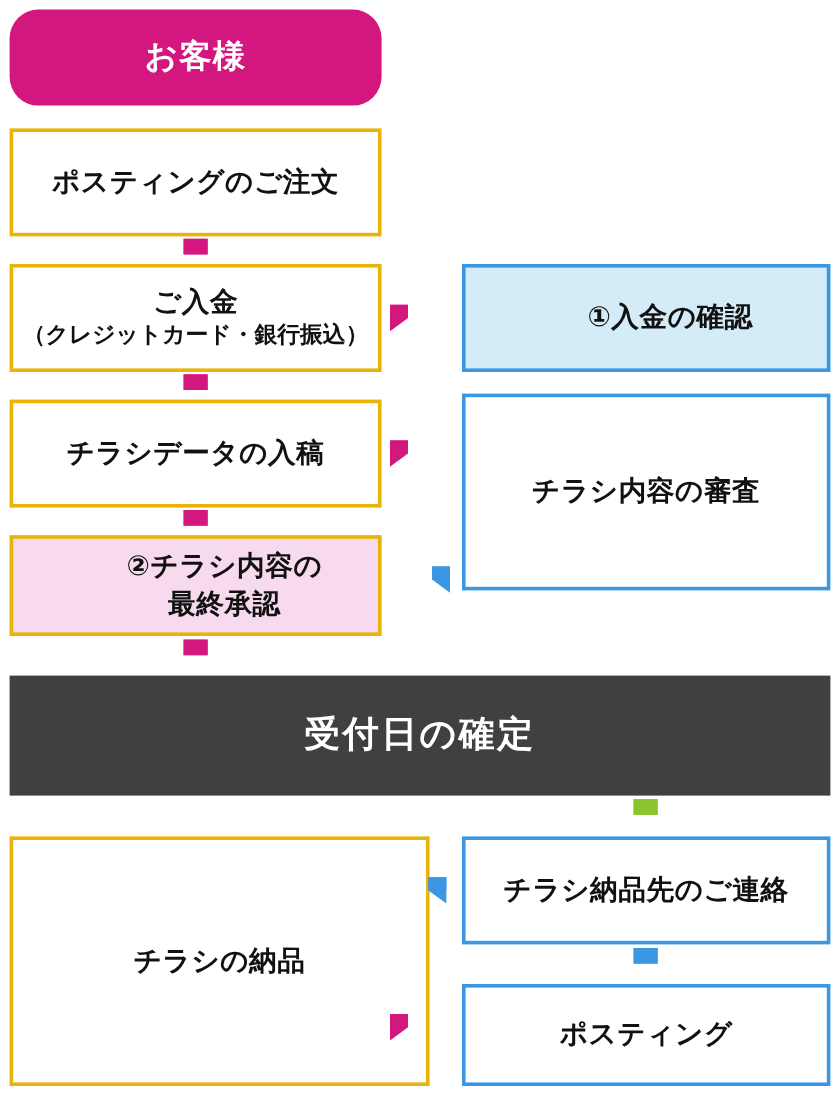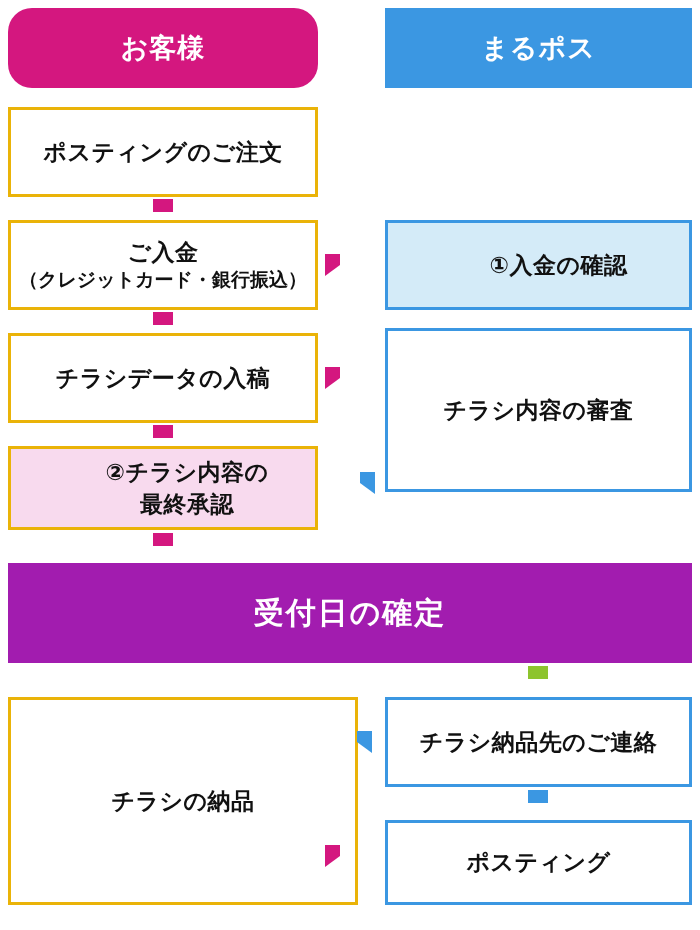--- a/index.html
+++ b/index.html
@@ -62,21 +62,21 @@
   .box .sub {
     font-size: 19px;
     font-weight: bold;
     letter-spacing: 0px;
     margin-top: 2px;
   }
   .box .line2 { margin-top: 4px; }
 
   
   .bar-green {
-    background: #a21caf;
+    background: #404040;
     color: #ffffff;
     font-weight: bold;
     font-size: 30px;
     letter-spacing: 2px;
     border: none;
   }
 
   
   .arrow {
     position: absolute;
@@ -107,23 +107,20 @@
 </style>
 </head>
 <body>
 
 <div id="flow">
 
   <div class="node banner banner-customer" style="left:8px; top:8px; width:310px; height:80px;">
     <span>お客様</span>
   </div>
 
-  <div class="node banner banner-company" style="left:385px; top:8px; width:307px; height:80px;">
-    <span>まるポス</span>
-  </div>
 
   <div class="node box box-pink" style="left:8px; top:107px; width:310px; height:90px;">
     <span>ポスティングのご注文</span>
   </div>
 
   <div class="node box box-pink" style="left:8px; top:220px; width:310px; height:90px;">
     <span>ご入金</span>
     <span class="sub">（クレジットカード・銀行振込）</span>
   </div>
 

